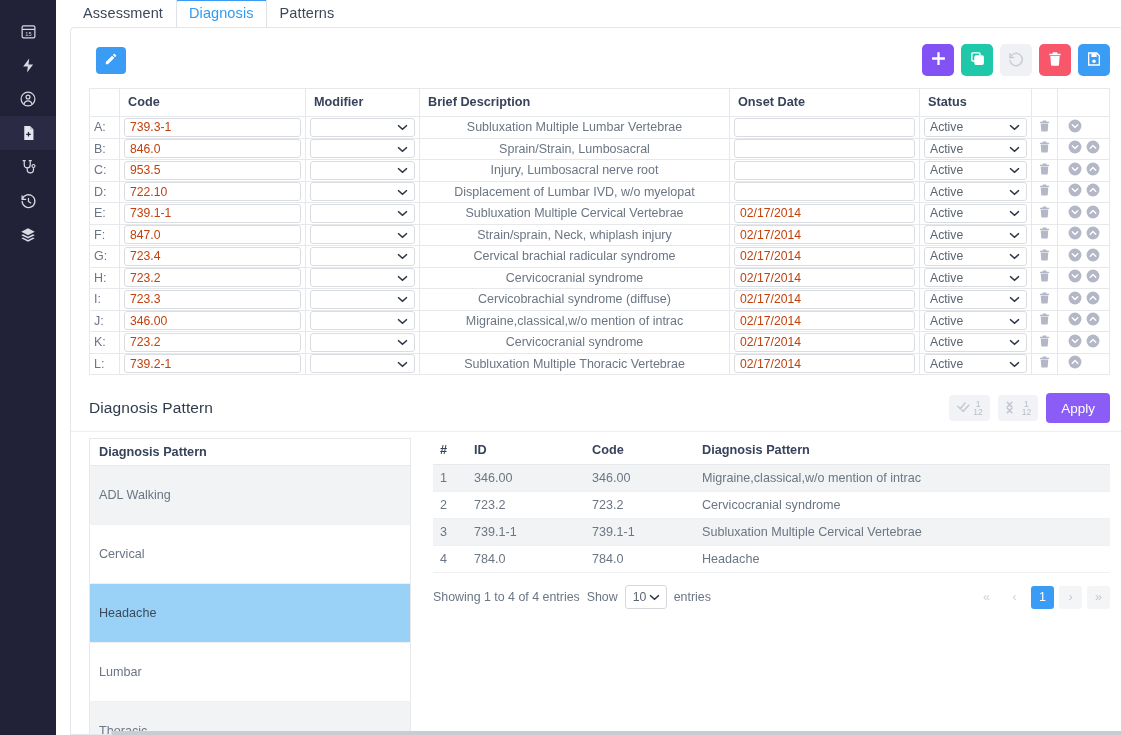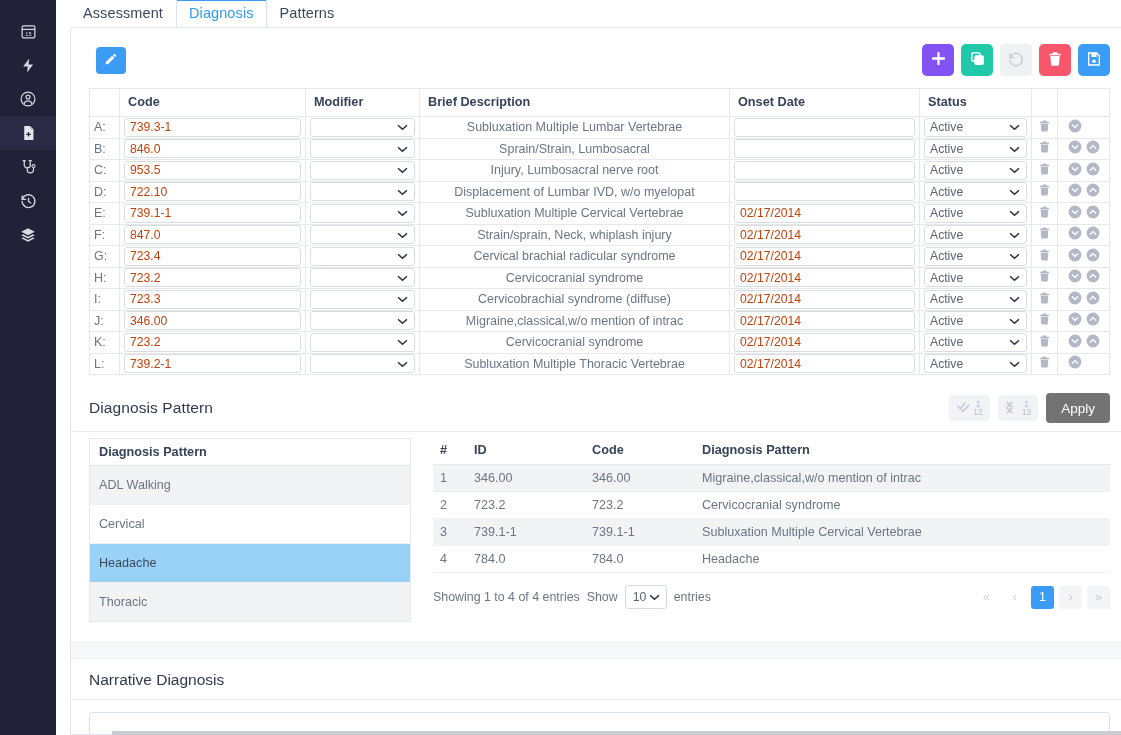--- a/index.html
+++ b/index.html
@@ -157,35 +157,35 @@
   .section-title { font-size: 15.5px; color: #2f3b4d; font-weight: 500; letter-spacing: .1px;}
   .section-actions { display: flex; align-items: center; gap: 8px; }
   .mini-btn {
     height: 26px; min-width: 38px; padding: 0 7px;
     background: #f2f3f6; border: none; border-radius: 4px;
     display: flex; align-items: center; justify-content: center; gap: 1px;
     cursor: pointer;
   }
   .frac { display: inline-flex; flex-direction: column; line-height: 8px; font-size: 8.5px; color: #b7bcc7; margin-left: 1px;}
   .apply-btn {
-    height: 30px; padding: 0 15px; background: #737373; color: #fff;
+    height: 30px; padding: 0 15px; background: #8b5cf6; color: #fff;
     border: none; border-radius: 4px; font-size: 13.5px; cursor: pointer;
     font-family: "Liberation Sans", sans-serif;
   }
   .hr-line { border-top: 1px solid #eceef1; margin: 0 0 0 0; }
 
   .patterns-body { display: flex; padding: 6px 18px 0 18px; gap: 22px; }
 
   table.pattern-list { border-collapse: collapse; width: 322px; table-layout: fixed; height: min-content;}
   table.pattern-list th {
     text-align: left; font-size: 12.7px; font-weight: bold; color: #36435a;
     padding: 6px 9px; border: 1px solid #e6e8ec; background: #fff;
   }
   table.pattern-list td {
-    font-size: 12.6px; color: #6b7684; padding: 12px 9px;
+    font-size: 12.6px; color: #6b7684; padding: 22px 9px;
     border-left: 1px solid #e6e8ec; border-right: 1px solid #e6e8ec;
     border-bottom: 1px solid #eef0f3;
     cursor: pointer;
   }
   table.pattern-list tr.odd td { background: #f1f3f5; }
   table.pattern-list tr.sel td { background: #9ad2f7; color: #3a4a5c; }
   table.pattern-list tr:last-child td { border-bottom: 1px solid #e6e8ec; }
 
   .dt-wrap { flex: 1; }
   table.dt { border-collapse: collapse; width: 100%; table-layout: fixed; }
@@ -812,20 +812,23 @@
           <tbody id="pattern-list-body">
               <tr class="odd">
                 <td>ADL Walking</td>
               </tr>
               <tr class="">
                 <td>Cervical</td>
               </tr>
               <tr class="sel">
                 <td>Headache</td>
               </tr>
+              <tr class="">
+                <td>Lumbar</td>
+              </tr>
               <tr class="odd">
                 <td>Thoracic</td>
               </tr>
             </tbody>
         </table>
 
         <div class="dt-wrap">
           <table class="dt">
             <colgroup>
                 <col class="col-num">

